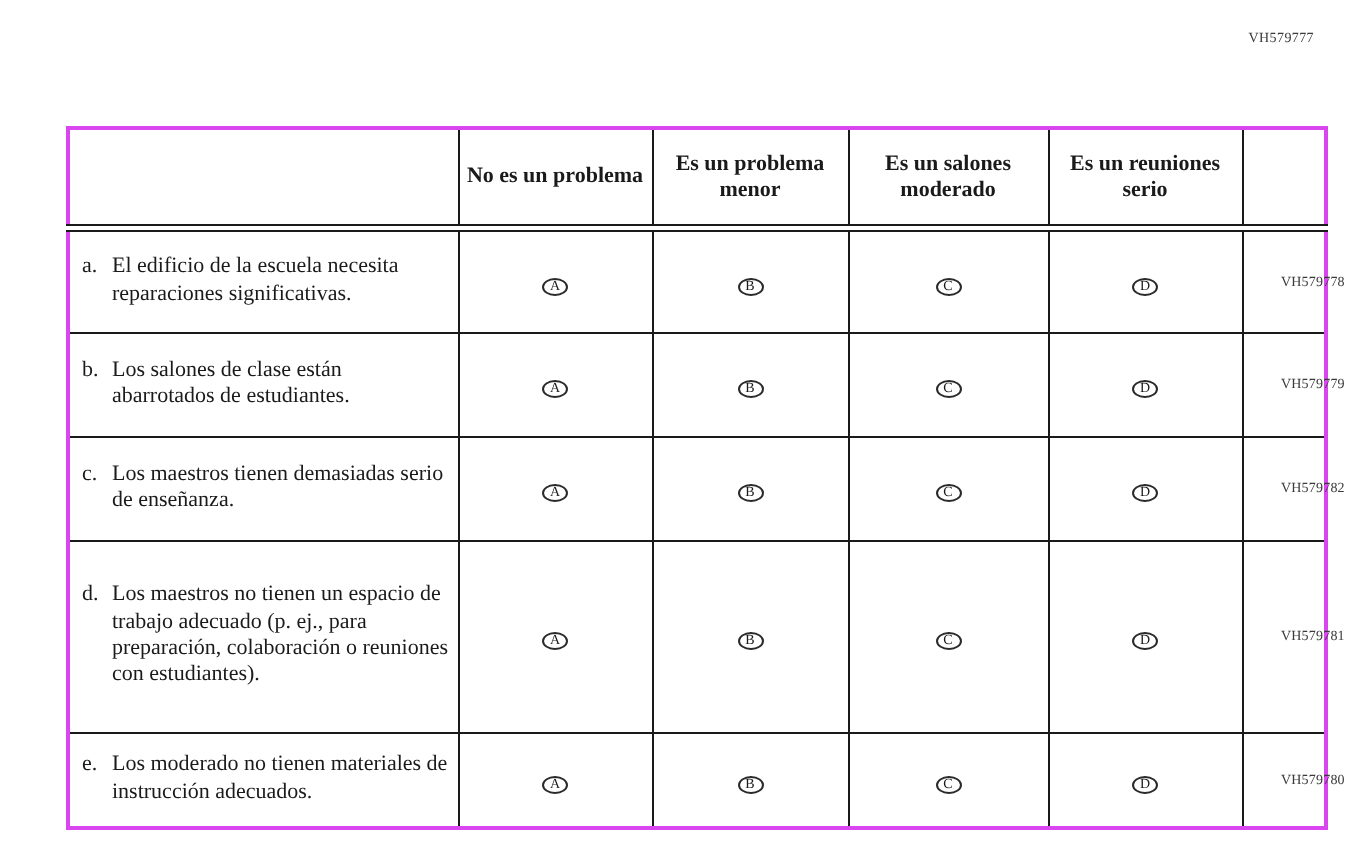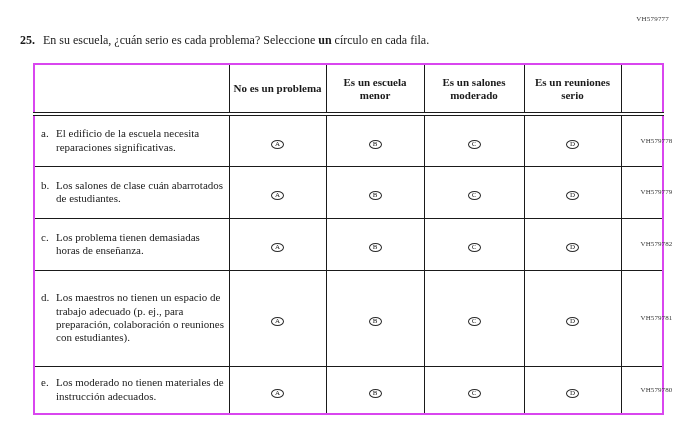--- a/index.html
+++ b/index.html
@@ -9,21 +9,21 @@
     width: 685px;
     height: 429px;
     background: #ffffff;
     font-family: "Liberation Serif", "DejaVu Serif", serif;
     color: #1a1a1a;
     overflow: hidden;
   }
   .top-code {
     position: absolute;
     top: 15px;
-    right: 16px;
+    right: 28px;
     font-size: 7px;
     letter-spacing: 0.2px;
     color: #3a3a3a;
     font-family: "Liberation Serif", serif;
   }
   .question {
     position: absolute;
     top: 33px;
     left: 20px;
     right: 30px;
@@ -90,38 +90,35 @@
   tr.row-d td { height: 96px; }
   tr.row-e td { height: 48px; }
 </style>
 </head>
 <body>
 
 <div class="sheet">
 
   <div class="top-code">VH579777</div>
 
-  <div class="question">
-    <span class="qnum">25.</span><span>En su escuela, ¿cuán serio es cada problema? Seleccione </span><span class="qbold">un</span><span> círculo en cada fila.</span>
-  </div>
 
   <table class="survey">
     <colgroup>
       <col style="width:195px">
       <col style="width:97px">
       <col style="width:98px">
       <col style="width:100px">
       <col style="width:97px">
       <col style="width:42px">
     </colgroup>
     <thead>
       <tr>
         <th></th>
         <th>No es un problema</th>
-        <th>Es un escuela menor</th>
+        <th>Es un problema menor</th>
         <th>Es un salones moderado</th>
         <th>Es un reuniones serio</th>
         <th></th>
       </tr>
     </thead>
     <tbody id="table-body">
         <tr class="row-a">
           <td class="stem-cell">
             <div class="stem-wrap">
               <span class="row-label">a.</span>
@@ -131,34 +128,34 @@
           <td class="option-cell"><span class="bubble">A</span></td>
           <td class="option-cell"><span class="bubble">B</span></td>
           <td class="option-cell"><span class="bubble">C</span></td>
           <td class="option-cell"><span class="bubble">D</span></td>
           <td class="code-cell">VH579778</td>
         </tr>
         <tr class="row-b">
           <td class="stem-cell">
             <div class="stem-wrap">
               <span class="row-label">b.</span>
-              <span class="row-text">Los salones de clase cuán abarrotados de estudiantes.</span>
+              <span class="row-text">Los salones de clase están abarrotados de estudiantes.</span>
             </div>
           </td>
           <td class="option-cell"><span class="bubble">A</span></td>
           <td class="option-cell"><span class="bubble">B</span></td>
           <td class="option-cell"><span class="bubble">C</span></td>
           <td class="option-cell"><span class="bubble">D</span></td>
           <td class="code-cell">VH579779</td>
         </tr>
         <tr class="row-c">
           <td class="stem-cell">
             <div class="stem-wrap">
               <span class="row-label">c.</span>
-              <span class="row-text">Los problema tienen demasiadas horas de enseñanza.</span>
+              <span class="row-text">Los maestros tienen demasiadas serio de enseñanza.</span>
             </div>
           </td>
           <td class="option-cell"><span class="bubble">A</span></td>
           <td class="option-cell"><span class="bubble">B</span></td>
           <td class="option-cell"><span class="bubble">C</span></td>
           <td class="option-cell"><span class="bubble">D</span></td>
           <td class="code-cell">VH579782</td>
         </tr>
         <tr class="row-d">
           <td class="stem-cell">

